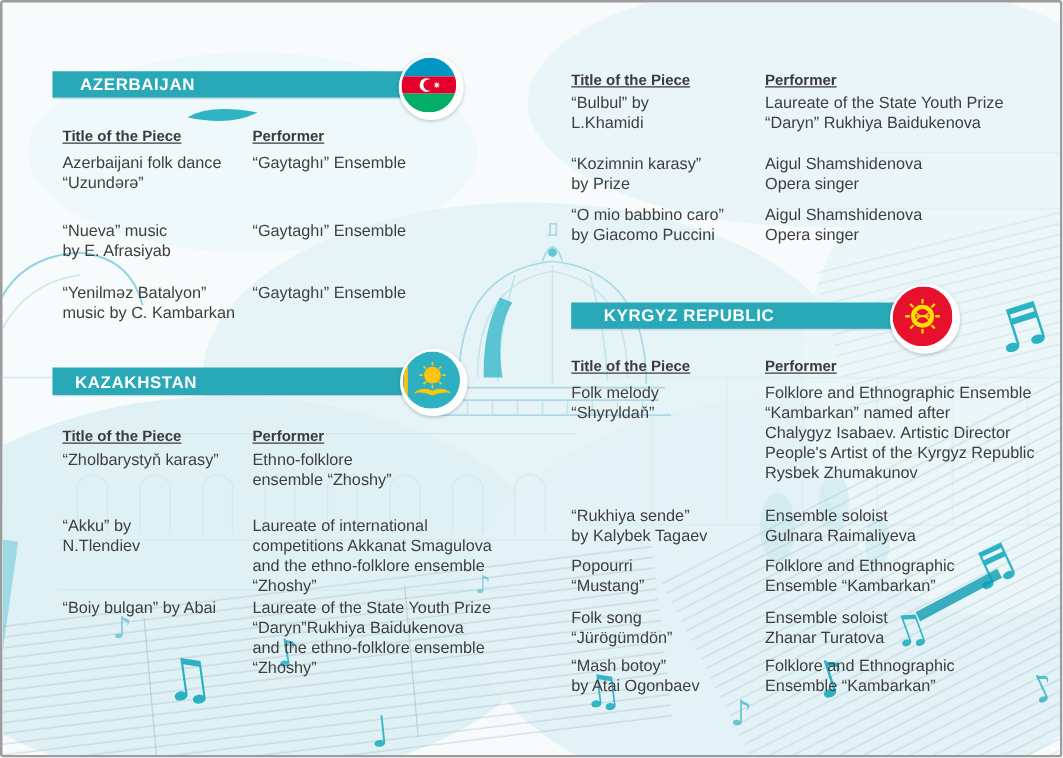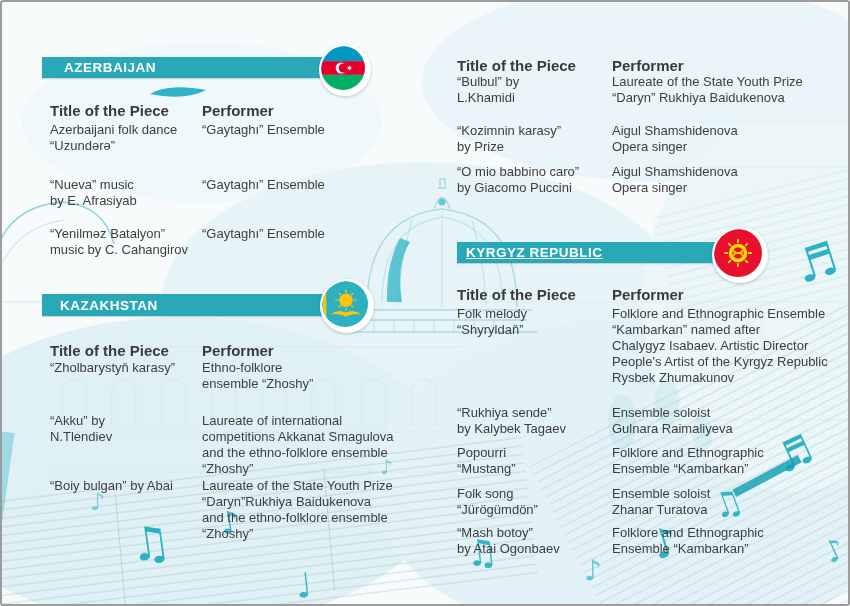--- a/index.html
+++ b/index.html
@@ -29,42 +29,42 @@
   }
   .flag{
     position:absolute;border-radius:50%;
     border:2px solid #ffffff;
     box-shadow:0 1px 3px rgba(0,40,50,.25);
     background:#fff;overflow:hidden;
     display:block;
   }
   .flag svg{display:block;}
   .colhead{
-    position:absolute;font-size:15px;font-weight:bold;color:#3b3b3b;white-space:nowrap;
+    position:absolute;font-size:12px;font-weight:bold;color:#3b3b3b;white-space:nowrap;text-decoration:underline;
   }
   .row{position:absolute;left:0;width:100%;}
   .cell{position:absolute;top:0;font-size:13px;line-height:16px;white-space:pre-line;}
   .cell.t{width:165px;}
   .cell.p{width:228px;}
   
   .leftcols .colhead.c1,.leftcols .cell.t{left:8px;}
   .leftcols .colhead.c2,.leftcols .cell.p{left:160px;}
   .rightcols .colhead.c1,.rightcols .cell.t{left:0px;}
   .rightcols .colhead.c2,.rightcols .cell.p{left:155px;}
   
   #blk-az{left:40px;top:55px;width:340px;height:250px;}
   #blk-az .bar{width:300px;align-items:center;} #blk-az .bar-label{padding-left:22px;}
   #blk-az .colhead{top:45px;}
   #blk-kz{left:40px;top:292px;width:340px;height:290px;}
   #blk-kz .bar{width:300px;height:22px;} #blk-kz .bar-label{padding-left:18px;}
   #blk-kz .colhead{top:48px;}
   #blk-kzc{left:455px;top:55px;width:380px;height:180px;}
   #blk-kzc .colhead{top:0px;}
   #blk-kg{left:455px;top:240px;width:385px;height:360px;}
-  #blk-kg .bar{width:272px;height:21px;} #blk-kg .bar-label{padding-left:9px;text-decoration:underline;}
+  #blk-kg .bar{width:272px;height:21px;} #blk-kg .bar-label{padding-left:26px;}
   #blk-kg .colhead{top:44px;}
   
   #flag-az{left:277px;top:-13px;width:48px;height:48px;}
   #flag-kz{left:278px;top:-15px;width:50px;height:50px;}
   #flag-kg{left:255px;top:-15px;width:52px;height:52px;}
 </style>
 </head>
 <body>
 
 <div class="page">
@@ -182,21 +182,21 @@
 “Uzundərə”</div>
       <div class="cell p">“Gaytaghı” Ensemble</div>
     </div>
     <div class="row" style="top:120px">
       <div class="cell t">“Nueva” music
 by E. Afrasiyab</div>
       <div class="cell p">“Gaytaghı” Ensemble</div>
     </div>
     <div class="row" style="top:169px">
       <div class="cell t">“Yenilməz Batalyon”
-music by C. Cahangirov</div>
+music by C. Kambarkan</div>
       <div class="cell p">“Gaytaghı” Ensemble</div>
     </div>
   </section>
 
   <section class="block leftcols" id="blk-kz">
     <div class="bar">
       <span class="bar-label">KAZAKHSTAN</span>
     </div>
     <span class="flag" id="flag-kz">
       <svg width="46" height="46" viewBox="0 0 48 48">

